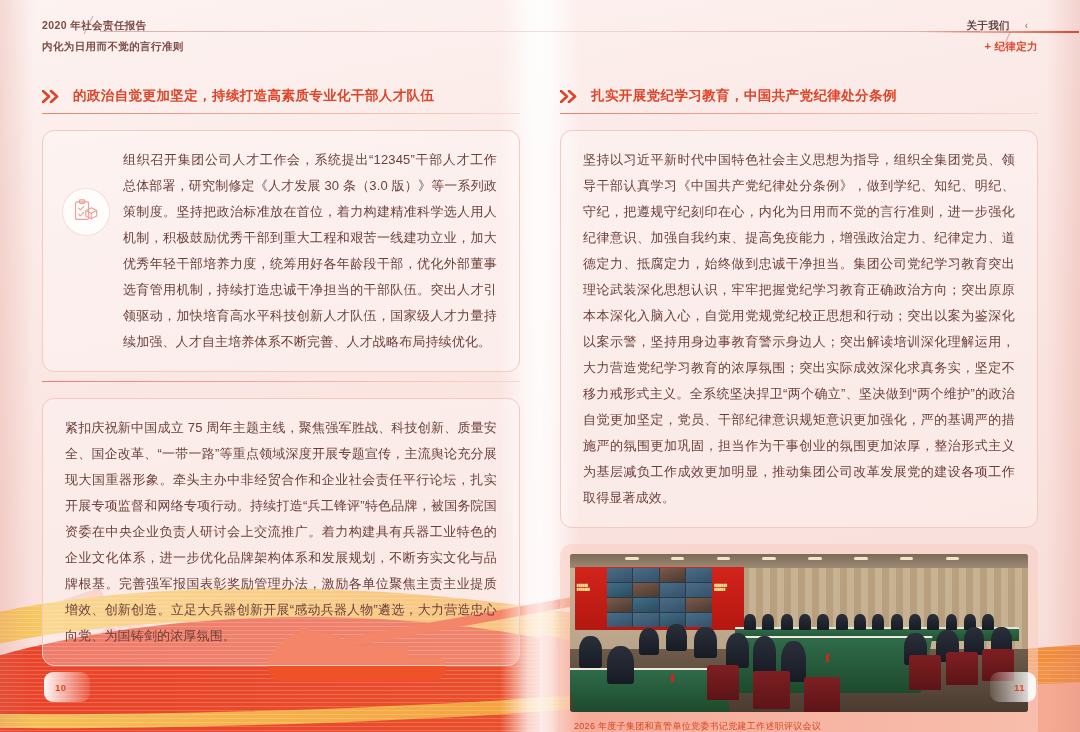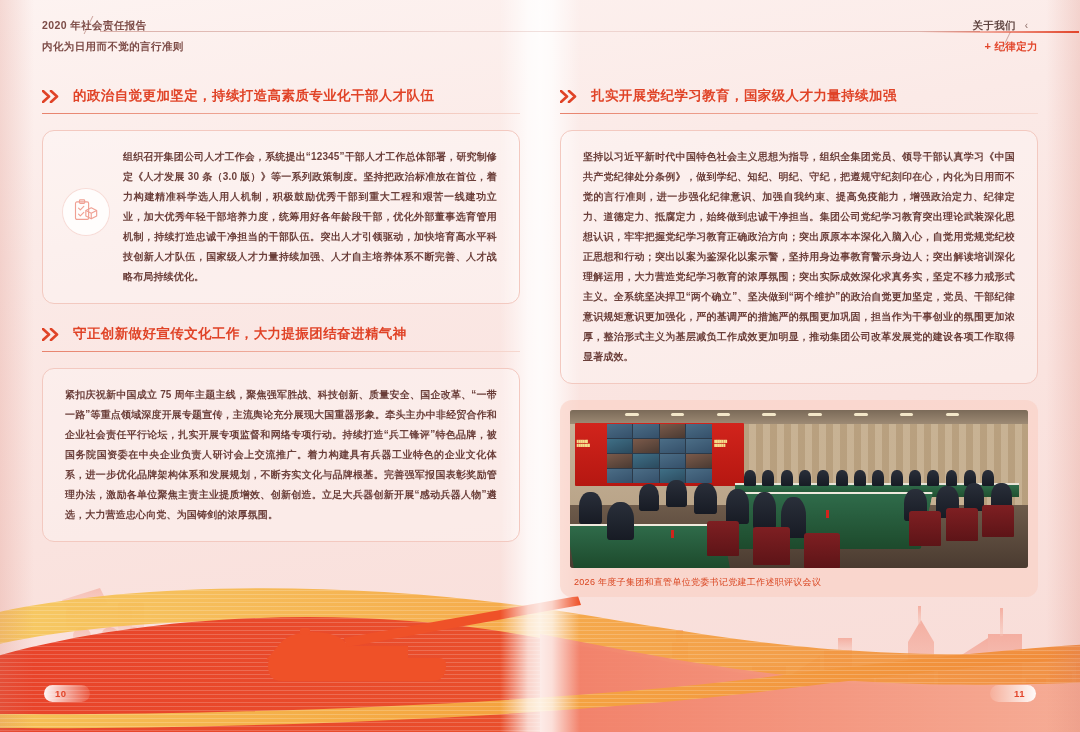--- a/index.html
+++ b/index.html
@@ -47,21 +47,21 @@
   }
   .hdr-left-top {
     position: absolute; left: 42px; top: 19px;
     font-size: 10.5px; color: #7c4b46; letter-spacing: .4px; font-weight: 700;
   }
   .hdr-left-sub {
     position: absolute; left: 42px; top: 40px;
     font-size: 10.5px; color: #7c4b46; letter-spacing: .4px; font-weight: 700;
   }
   .hdr-right-top {
-    position: absolute; right: 64px; top: 19px;
+    position: absolute; right: 70px; top: 19px;
     font-size: 10.5px; color: #5f4440; letter-spacing: .4px; font-weight: 700;
   }
   .hdr-chev {
     position: absolute; right: 52px; top: 20px;
     font-size: 10px; color: #8a6a64;
   }
   .hdr-right-accent {
     position: absolute; right: 1px; top: 31px; width: 160px; height: 2px;
     background: linear-gradient(90deg, rgba(228,77,53,0), #e2452a);
   }
@@ -105,23 +105,23 @@
   .body-card.with-icon { padding-left: 16px; }
   .icon-badge {
     flex: 0 0 auto;
     width: 46px; height: 46px; border-radius: 50%;
     background: rgba(255,255,255,.82);
     display: flex; align-items: center; justify-content: center;
     margin-top: 42px; margin-left: 4px;
     box-shadow: 0 0 0 1px rgba(244,200,192,.5);
   }
   .body-text {
-    font-size: 10px; line-height: 2.0; color: #6b3f3a;
+    font-size: 13px; line-height: 2.0; color: #6b3f3a;
     text-align: justify; text-justify: inter-ideograph;
-    letter-spacing: .15px; flex: 1; min-width: 0; font-weight: bold;
+    letter-spacing: .15px; flex: 1; min-width: 0;
   }
 
   .spacer-sm { height: 22px; }
 
   
   .photo-card {
     margin-top: 16px;
     border-radius: 12px;
     background: rgba(250,205,193,.55);
     padding: 10px 10px 8px 10px;
@@ -170,21 +170,21 @@
   
   .bottom {
     position: absolute; left: 0; bottom: 0; width: 100%; height: 186px;
     z-index: 2; overflow: hidden;
   }
   .tank-svg, .city-svg, .wave-svg {
     position: absolute; left: 0; bottom: 0; width: 100%; height: 100%;
   }
   .page-num {
     position: absolute; bottom: 30px; z-index: 7;
-    width: 46px; height: 17px; border-radius: 9px;
+    width: 46px; height: 30px; border-radius: 9px;
     background: linear-gradient(90deg, rgba(255,255,255,.95), rgba(255,255,255,.1));
     display: flex; align-items: center; justify-content: flex-start;
     padding-left: 11px;
     font-size: 9.5px; font-weight: 700; color: #e2452a; letter-spacing:.5px;
   }
   .page-num.left  { left: 44px; }
   .page-num.right {
     right: 44px; justify-content: flex-end; padding-left: 0; padding-right: 11px;
     background: linear-gradient(270deg, rgba(255,255,255,.95), rgba(255,255,255,.1));
   }
@@ -235,48 +235,39 @@
             <path d="M22 11.2 l6.2 3.1 v6.4 l-6.2 3.1 l-6.2-3.1 v-6.4 z" fill="none" stroke="#f0a093" stroke-width="1.3" stroke-linejoin="round"></path>
             <path d="M15.8 14.3 L22 17.4 l6.2-3.1 M22 17.4 V23.8" fill="none" stroke="#f0a093" stroke-width="1.3" stroke-linejoin="round"></path>
           </svg>
         </div>
         <div class="body-text">组织召开集团公司人才工作会，系统提出“12345”干部人才工作总体部署，研究制修定《人才发展 30 条（3.0 版）》等一系列政策制度。坚持把政治标准放在首位，着力构建精准科学选人用人机制，积极鼓励优秀干部到重大工程和艰苦一线建功立业，加大优秀年轻干部培养力度，统筹用好各年龄段干部，优化外部董事选育管用机制，持续打造忠诚干净担当的干部队伍。突出人才引领驱动，加快培育高水平科技创新人才队伍，国家级人才力量持续加强、人才自主培养体系不断完善、人才战略布局持续优化。</div>
       </div>
 
       <div class="spacer-sm"></div>
 
       <div class="sec-head">
-        <div class="sec-title-row">
-          <span class="chev-ico">
-            <svg width="22" height="13" viewBox="0 0 22 13">
-              <path d="M1 1 L7 6.5 L1 12" fill="none" stroke="#e04327" stroke-width="2.6" stroke-linecap="round" stroke-linejoin="round"></path>
-              <path d="M9 1 L15 6.5 L9 12" fill="none" stroke="#e04327" stroke-width="2.6" stroke-linecap="round" stroke-linejoin="round"></path>
-            </svg>
-          </span>
-          <span class="sec-title">守正创新做好宣传文化工作，大力提振团结奋进精气神</span>
-        </div>
         <div class="sec-rule"></div>
       </div>
 
       <div class="body-card">
         <div class="body-text">紧扣庆祝新中国成立 75 周年主题主线，聚焦强军胜战、科技创新、质量安全、国企改革、“一带一路”等重点领域深度开展专题宣传，主流舆论充分展现大国重器形象。牵头主办中非经贸合作和企业社会责任平行论坛，扎实开展专项监督和网络专项行动。持续打造“兵工锋评”特色品牌，被国务院国资委在中央企业负责人研讨会上交流推广。着力构建具有兵器工业特色的企业文化体系，进一步优化品牌架构体系和发展规划，不断夯实文化与品牌根基。完善强军报国表彰奖励管理办法，激励各单位聚焦主责主业提质增效、创新创造。立足大兵器创新开展“感动兵器人物”遴选，大力营造忠心向党、为国铸剑的浓厚氛围。</div>
       </div>
     </div>
 
     <div class="col">
 
       <div class="sec-head">
         <div class="sec-title-row">
           <span class="chev-ico">
             <svg width="22" height="13" viewBox="0 0 22 13">
               <path d="M1 1 L7 6.5 L1 12" fill="none" stroke="#e04327" stroke-width="2.6" stroke-linecap="round" stroke-linejoin="round"></path>
               <path d="M9 1 L15 6.5 L9 12" fill="none" stroke="#e04327" stroke-width="2.6" stroke-linecap="round" stroke-linejoin="round"></path>
             </svg>
           </span>
-          <span class="sec-title">扎实开展党纪学习教育，国家级人才力量持续加强</span>
+          <span class="sec-title">扎实开展党纪学习教育，中国共产党纪律处分条例</span>
         </div>
         <div class="sec-rule"></div>
       </div>
 
       <div class="body-card">
         <div class="body-text">坚持以习近平新时代中国特色社会主义思想为指导，组织全集团党员、领导干部认真学习《中国共产党纪律处分条例》，做到学纪、知纪、明纪、守纪，把遵规守纪刻印在心，内化为日用而不觉的言行准则，进一步强化纪律意识、加强自我约束、提高免疫能力，增强政治定力、纪律定力、道德定力、抵腐定力，始终做到忠诚干净担当。集团公司党纪学习教育突出理论武装深化思想认识，牢牢把握党纪学习教育正确政治方向；突出原原本本深化入脑入心，自觉用党规党纪校正思想和行动；突出以案为鉴深化以案示警，坚持用身边事教育警示身边人；突出解读培训深化理解运用，大力营造党纪学习教育的浓厚氛围；突出实际成效深化求真务实，坚定不移力戒形式主义。全系统坚决捍卫“两个确立”、坚决做到“两个维护”的政治自觉更加坚定，党员、干部纪律意识规矩意识更加强化，严的基调严的措施严的氛围更加巩固，担当作为干事创业的氛围更加浓厚，整治形式主义为基层减负工作成效更加明显，推动集团公司改革发展党的建设各项工作取得显著成效。</div>
       </div>
 
       <div class="photo-card">
         <div class="photo">

